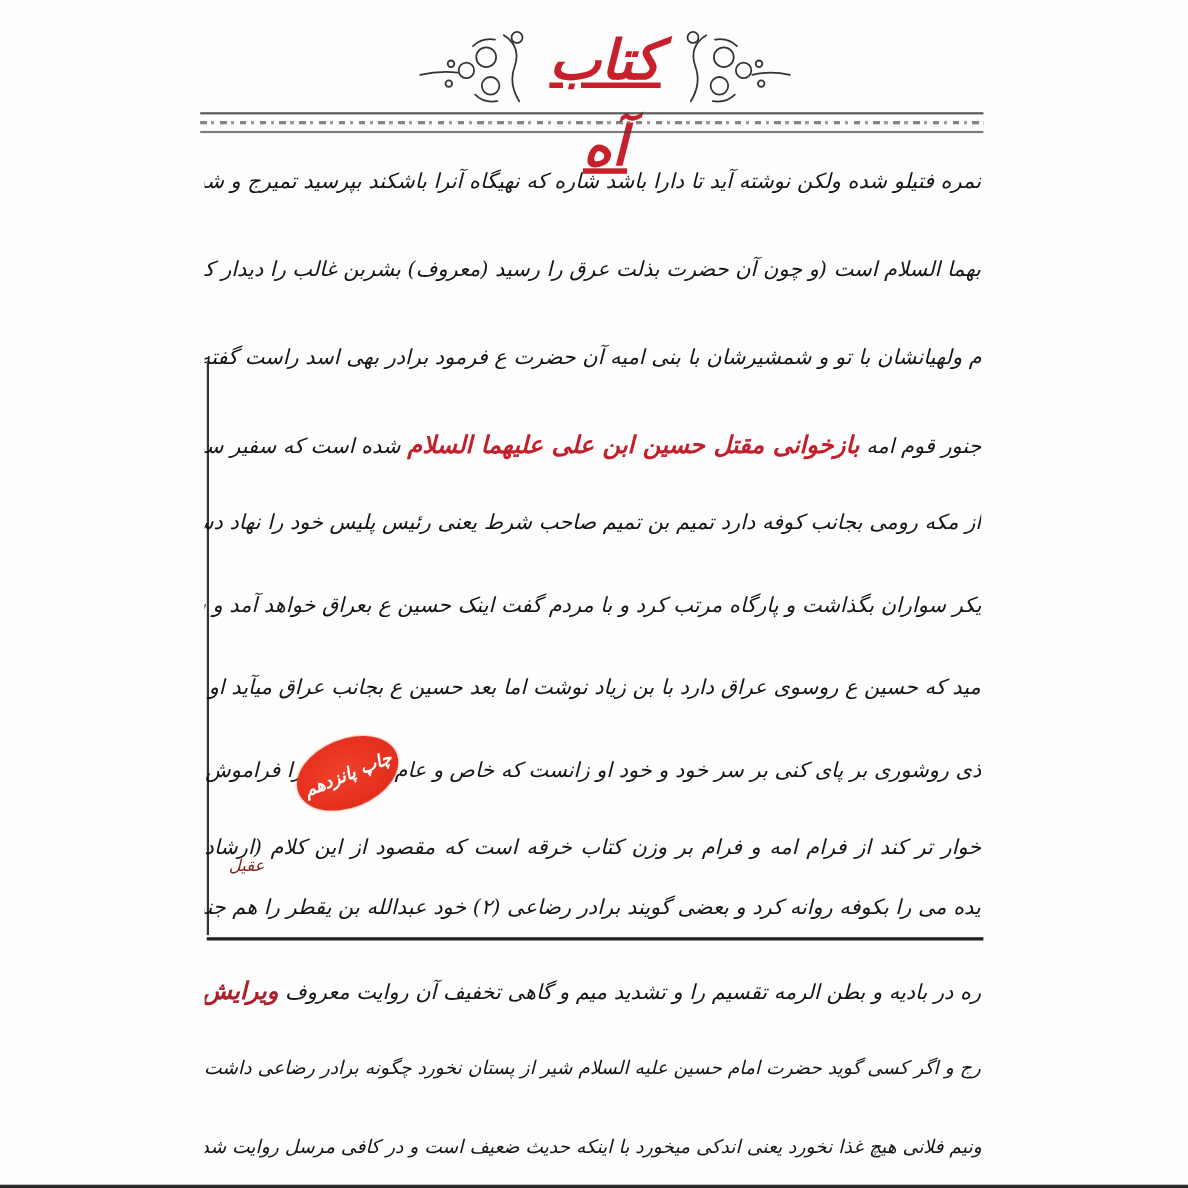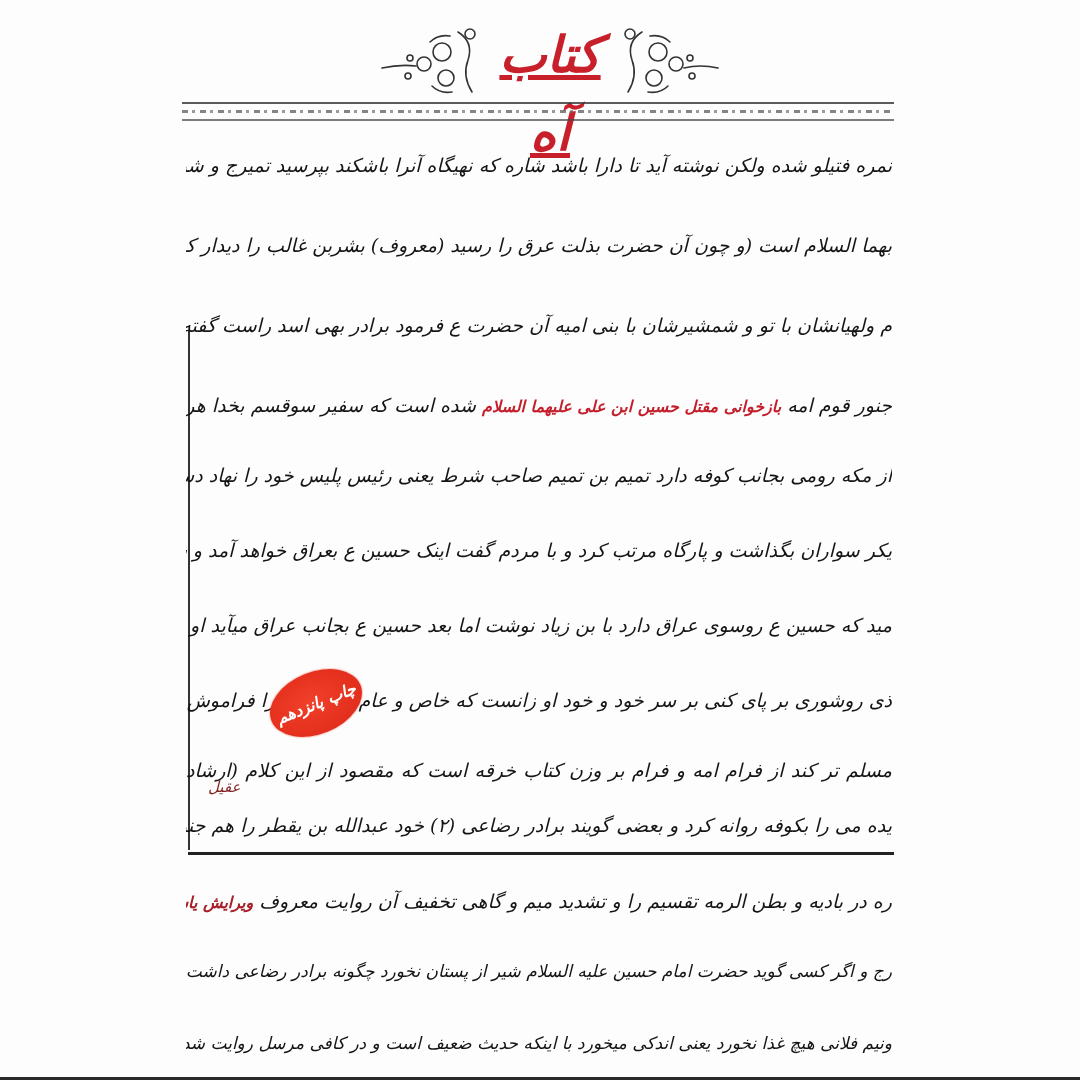--- a/index.html
+++ b/index.html
@@ -46,21 +46,21 @@
       position: absolute; left: 186px; width: 706px; direction: rtl;
     }
     .line {
       position: absolute; right: 0; left: 0; height: 50px;
       direction: rtl; text-align: justify; text-align-last: justify;
       font-family: "DejaVu Serif", serif;
       font-size: 19px; font-style: italic;
       color: #151515; white-space: nowrap; overflow: hidden;
       line-height: 50px; letter-spacing: -0.5px;
     }
-    .red { color: #c41e2a; font-weight: bold; font-size: 16px; }
+    .red { color: #c41e2a; font-weight: bold; font-size: 22px; }
     .stamp {
       position: absolute; left: 268px; top: 672px; width: 96px; height: 62px;
       background: radial-gradient(ellipse at 45% 45%, #f0402a 0%, #e6321f 55%, #d8281c 100%);
       border-radius: 50% / 50%;
       transform: rotate(-22deg);
       display: flex; align-items: center; justify-content: center;
       direction: rtl; color: #fff; font-family: "DejaVu Serif", serif;
       font-size: 16px; font-weight: bold; font-style: italic;
       box-shadow: 0 0 2px #f25a40;
     }
@@ -119,21 +119,21 @@
     <div class="line" style="top:170px;"><span>م ولهیانشان با تو و شمشیرشان با بنی امیه آن حضرت ع فرمود برادر بهی اسد راست گفته ای</span></div>
     <div class="line" style="top:250px;">
       <span>جنور قوم امه</span>
       <span class="red">بازخوانی مقتل حسین ابن علی علیهما السلام</span>
       <span>شده است که سفیر سوقسم بخدا هر چه بود</span>
     </div>
     <div class="line" style="top:320px;"><span>از مکه رومی بجانب کوفه دارد تمیم بن تمیم صاحب شرط یعنی رئیس پلیس خود را نهاد دسته قرستاد</span></div>
     <div class="line" style="top:395px;"><span>یکر سواران بگذاشت و پارگاه مرتب کرد و با مردم گفت اینک حسین ع بعراق خواهد آمد و شنیدن</span></div>
     <div class="line" style="top:470px;"><span>مید که حسین ع روسوی عراق دارد با بن زیاد نوشت اما بعد حسین ع بجانب عراق میآید او هر</span></div>
     <div class="line" style="top:545px;"><span>ذی روشوری بر پای کنی بر سر خود و خود او زانست که خاص و عام هر گز آن را فراموش نکنند و تا دنیا</span></div>
-    <div class="line" style="top:615px;"><span>مسلم تر کند از فرام امه و فرام بر وزن کتاب خرقه است که مقصود از این کلام (ارشاد</span></div>
+    <div class="line" style="top:615px;"><span>خوار تر کند از فرام امه و فرام بر وزن کتاب خرقه است که مقصود از این کلام (ارشاد</span></div>
     <div style="position:absolute; left:22px; top:648px; font-family:'DejaVu Serif',serif; font-style:italic; font-size:15px; color:#7f1d1d; direction:rtl;">عقیل</div>
     <div class="line" style="top:670px;"><span>یده می را بکوفه روانه کرد و بعضی گویند برادر رضاعی (۲) خود عبدالله بن یقطر را هم جنور خبر مسلم</span></div>
   </div>
 
   <div class="stamp">چاپ پانزدهم</div>
 
   <div class="mid-rule"></div>
 
   <div class="text-block" style="top:868px; height:210px;">
     <div class="line" style="top:8px;">

